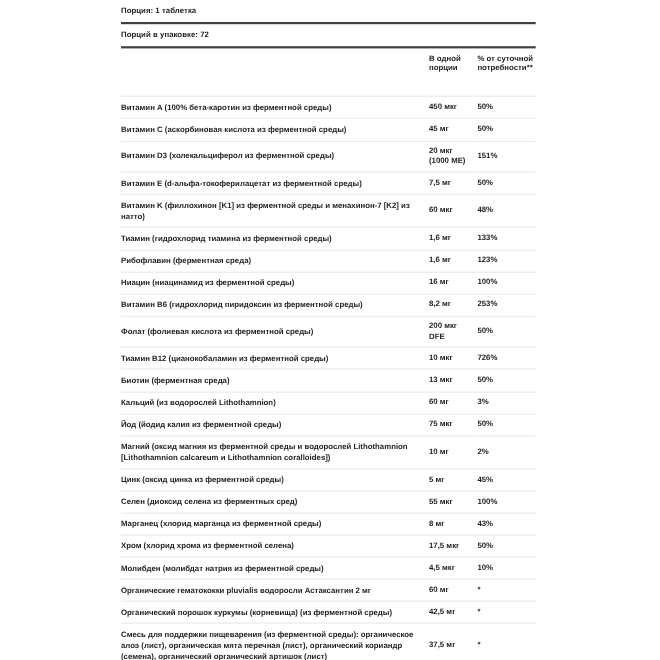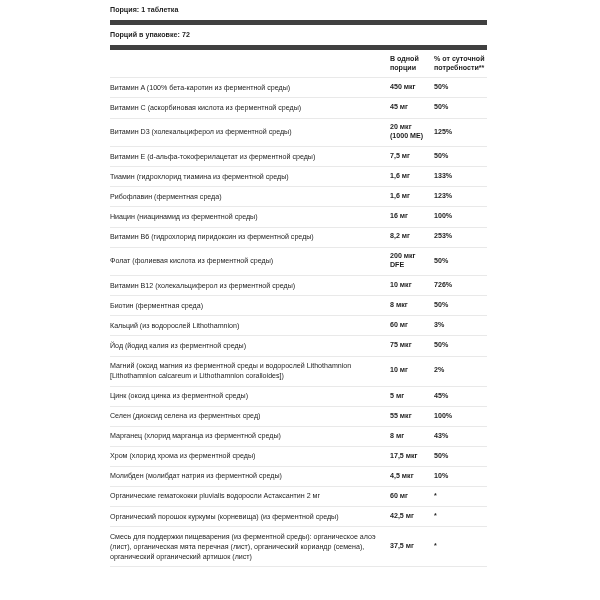--- a/index.html
+++ b/index.html
@@ -20,21 +20,21 @@
     padding: 0 113px 0 110px;
   }
 
   
   .serving-line {
     font-size: 7.1px;
     font-weight: bold;
     line-height: 1;
     color: #1d1d1d;
     padding: 7px 0 6px 0;
-    border-bottom: 5px solid #404040;
+    border-bottom: 2px solid #404040;
     letter-spacing: .005em;
   }
 
   
   table.facts {
     width: 100%;
     border-collapse: collapse;
     table-layout: fixed;
   }
   table.facts col.c-name  { width: 280px; }
@@ -47,27 +47,27 @@
     vertical-align: middle;
     text-align: left;
     padding: 4.5px 0;
   }
   table.facts th {
     font-size: 7.1px;
     font-weight: bold;
     line-height: 1.32;
     color: #1d1d1d;
     vertical-align: bottom;
-    padding-bottom: 4px;
+    padding-bottom: 20px;
   }
   th.h-blank { border-bottom: 1px solid #e9e9e9; }
 
   td.name {
     font-size: 7.1px;
-    font-weight: normal;
+    font-weight: bold;
     line-height: 1.42;
     color: #1d1d1d;
     padding-right: 8px;
   }
   td.amt, td.dv {
     font-size: 7.1px;
     font-weight: bold;
     line-height: 1.32;
     color: #1d1d1d;
     white-space: pre-line;
@@ -103,26 +103,31 @@
         </tr>
         <tr>
           <td class="name">Витамин C (аскорбиновая кислота из ферментной среды)</td>
           <td class="amt">45 мг</td>
           <td class="dv">50%</td>
         </tr>
         <tr>
           <td class="name">Витамин D3 (холекальциферол из ферментной среды)</td>
           <td class="amt">20 мкг
 (1000 МЕ)</td>
-          <td class="dv">125%</td>
+          <td class="dv">151%</td>
         </tr>
         <tr>
           <td class="name">Витамин E (d-альфа-токоферилацетат из ферментной среды)</td>
           <td class="amt">7,5 мг</td>
           <td class="dv">50%</td>
+        </tr>
+        <tr>
+          <td class="name">Витамин K (филлохинон [K1] из ферментной среды и менахинон-7 [K2] из натто)</td>
+          <td class="amt">60 мкг</td>
+          <td class="dv">48%</td>
         </tr>
         <tr>
           <td class="name">Тиамин (гидрохлорид тиамина из ферментной среды)</td>
           <td class="amt">1,6 мг</td>
           <td class="dv">133%</td>
         </tr>
         <tr>
           <td class="name">Рибофлавин (ферментная среда)</td>
           <td class="amt">1,6 мг</td>
           <td class="dv">123%</td>
@@ -137,27 +142,27 @@
           <td class="amt">8,2 мг</td>
           <td class="dv">253%</td>
         </tr>
         <tr>
           <td class="name">Фолат (фолиевая кислота из ферментной среды)</td>
           <td class="amt">200 мкг
 DFE</td>
           <td class="dv">50%</td>
         </tr>
         <tr>
-          <td class="name">Витамин B12 (холекальциферол из ферментной среды)</td>
+          <td class="name">Тиамин B12 (цианокобаламин из ферментной среды)</td>
           <td class="amt">10 мкг</td>
           <td class="dv">726%</td>
         </tr>
         <tr>
           <td class="name">Биотин (ферментная среда)</td>
-          <td class="amt">8 мкг</td>
+          <td class="amt">13 мкг</td>
           <td class="dv">50%</td>
         </tr>
         <tr>
           <td class="name">Кальций (из водорослей Lithothamnion)</td>
           <td class="amt">60 мг</td>
           <td class="dv">3%</td>
         </tr>
         <tr>
           <td class="name">Йод (йодид калия из ферментной среды)</td>
           <td class="amt">75 мкг</td>
@@ -177,21 +182,21 @@
           <td class="name">Селен (диоксид селена из ферментных сред)</td>
           <td class="amt">55 мкг</td>
           <td class="dv">100%</td>
         </tr>
         <tr>
           <td class="name">Марганец (хлорид марганца из ферментной среды)</td>
           <td class="amt">8 мг</td>
           <td class="dv">43%</td>
         </tr>
         <tr>
-          <td class="name">Хром (хлорид хрома из ферментной среды)</td>
+          <td class="name">Хром (хлорид хрома из ферментной селена)</td>
           <td class="amt">17,5 мкг</td>
           <td class="dv">50%</td>
         </tr>
         <tr>
           <td class="name">Молибден (молибдат натрия из ферментной среды)</td>
           <td class="amt">4,5 мкг</td>
           <td class="dv">10%</td>
         </tr>
         <tr>
           <td class="name">Органические гематококки pluvialis водоросли Астаксантин 2 мг</td>

